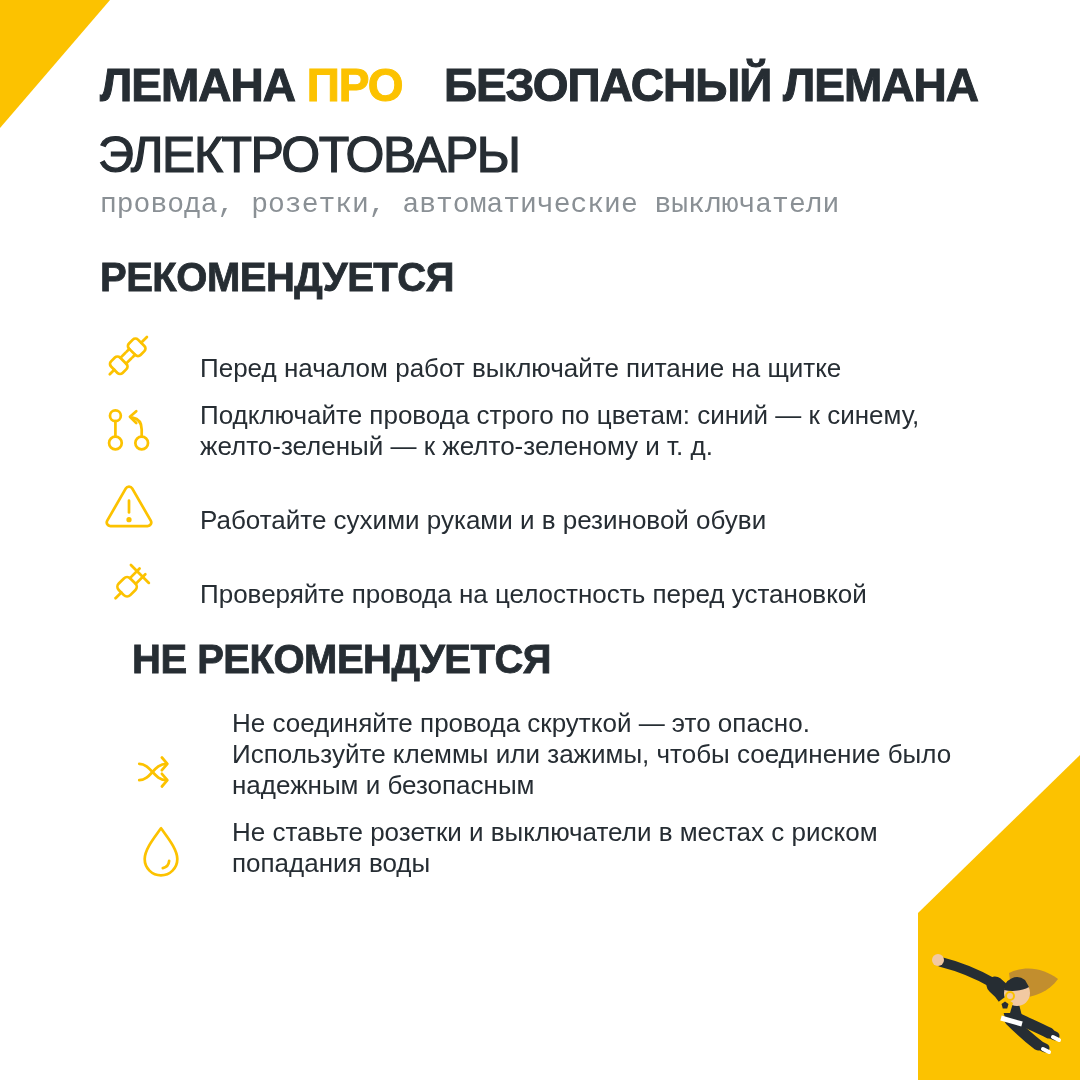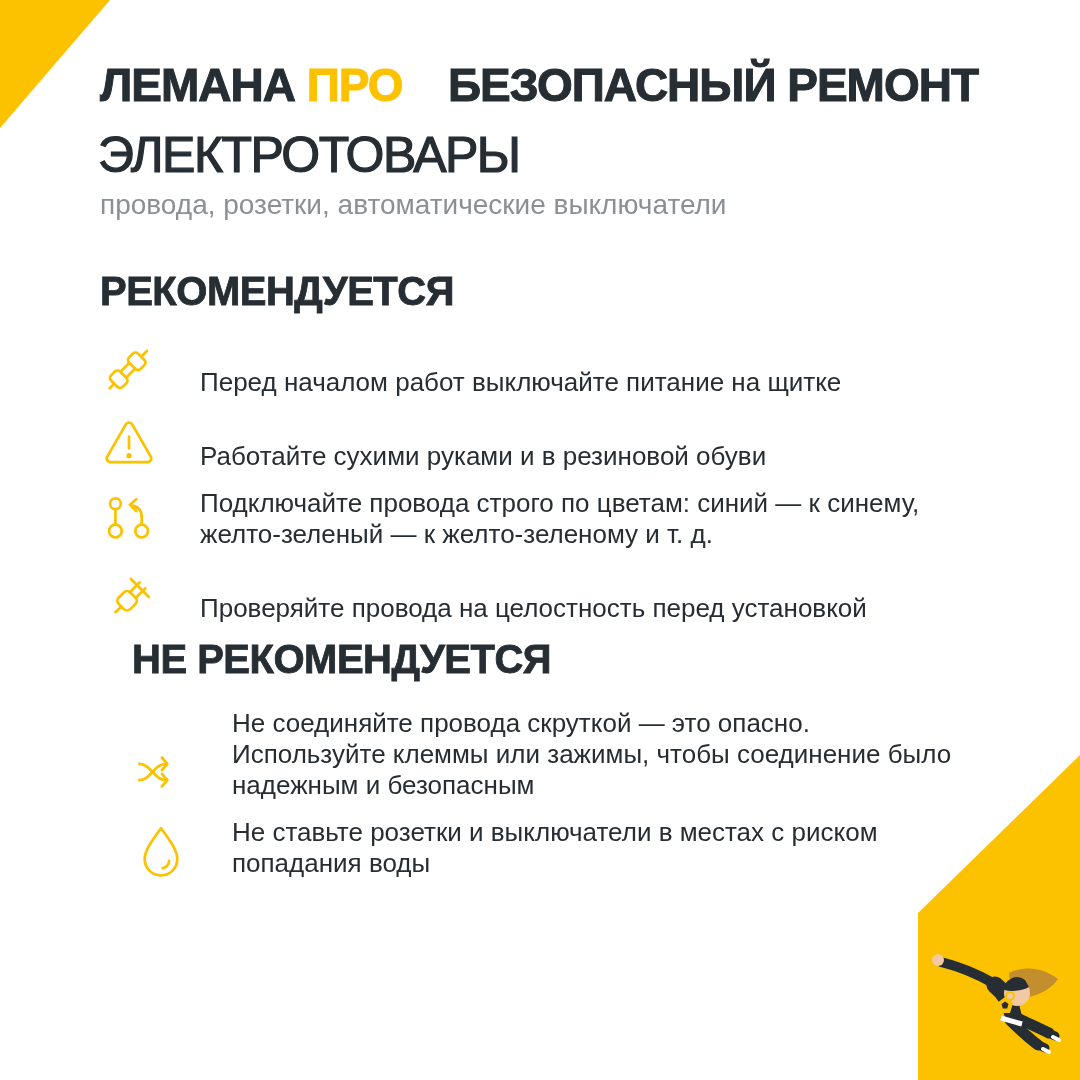--- a/index.html
+++ b/index.html
@@ -47,25 +47,25 @@
     white-space:nowrap;
   }
   
   .h1{
     position:absolute;left:98px;top:128px;
     font-size:50px;font-weight:400;letter-spacing:-1.5px;line-height:54px;
     -webkit-text-stroke:1.2px currentColor;
   }
   .subtitle{
     position:absolute;left:100px;top:188px;
-    font-size:28px;line-height:34px;color:var(--gray);
+    font-size:28px;line-height:34px;color:var(--gray);font-family:Liberation Mono, monospace;
   }
   
   .section{position:absolute;left:100px;width:890px;}
-  .section.rec{top:268px;}
+  .section.rec{top:254px;}
   .section.notrec{top:636px;margin-left:32px;}
   .section-heading{
     font-size:40px;font-weight:700;letter-spacing:-0.5px;line-height:46px;
     -webkit-text-stroke:0.8px currentColor;
   }
   .rows{margin-top:26px;}
   .row{display:flex;align-items:flex-end;margin-bottom:16px;}
   .icon-cell{flex:0 0 100px;display:flex;align-items:center;}
   .icon-cell svg{width:58px;height:58px;color:var(--accent);}
   .item-text{
@@ -79,21 +79,21 @@
 <body>
 
 <div class="corner-tl"></div>
 <div class="corner-br"></div>
 
 <div class="brandbar">
   <div class="logo">
     <span>ЛЕМАНА</span>
     <span class="pro">ПРО</span>
   </div>
-  <div class="doc-title">БЕЗОПАСНЫЙ РЕМОНТ</div>
+  <div class="doc-title">БЕЗОПАСНЫЙ ЛЕМАНА</div>
 </div>
 
 <div class="h1">ЭЛЕКТРОТОВАРЫ</div>
 <div class="subtitle">провода, розетки, автоматические выключатели</div>
 
 <div class="section rec">
   <div class="section-heading">РЕКОМЕНДУЕТСЯ</div>
   <div class="rows">
 
     <div class="row">
@@ -110,41 +110,41 @@
             <line x1="51" y1="32" x2="60" y2="32"></line>
           </g>
         </svg>
       </div>
       <div class="item-text">Перед началом работ выключайте питание на щитке</div>
     </div>
 
     <div class="row">
       <div class="icon-cell">
         <svg viewBox="0 0 64 64" class="ic">
-          <path d="M28.5 11.5 a4 4 0 0 1 7 0 l20.5 35.5 a4 4 0 0 1 -3.5 6 h-41 a4 4 0 0 1 -3.5 -6 z"></path>
-          <line x1="32" y1="25" x2="32" y2="38"></line>
-          <circle cx="32" cy="46" r="1.4" fill="currentColor"></circle>
-        </svg>
-      </div>
-      <div class="item-text">Работайте сухими руками и в резиновой обуви</div>
-    </div>
-
-    <div class="row">
-      <div class="icon-cell">
-        <svg viewBox="0 0 64 64" class="ic">
           <circle cx="17" cy="13" r="6"></circle>
           <line x1="17" y1="19" x2="17" y2="35"></line>
           <circle cx="17" cy="43" r="7"></circle>
           <circle cx="46" cy="43" r="7"></circle>
           <path d="M46 36 V28 Q46 17 36 15"></path>
           <path d="M40 8 L33 14 L40 21"></path>
         </svg>
       </div>
       <div class="item-text">Подключайте провода строго по цветам: синий — к синему,
 желто-зеленый — к желто-зеленому и т. д.</div>
+    </div>
+
+    <div class="row">
+      <div class="icon-cell">
+        <svg viewBox="0 0 64 64" class="ic">
+          <path d="M28.5 11.5 a4 4 0 0 1 7 0 l20.5 35.5 a4 4 0 0 1 -3.5 6 h-41 a4 4 0 0 1 -3.5 -6 z"></path>
+          <line x1="32" y1="25" x2="32" y2="38"></line>
+          <circle cx="32" cy="46" r="1.4" fill="currentColor"></circle>
+        </svg>
+      </div>
+      <div class="item-text">Работайте сухими руками и в резиновой обуви</div>
     </div>
 
     <div class="row">
       <div class="icon-cell">
         <svg viewBox="0 0 64 64" class="ic">
           <g transform="rotate(-45 32 32)">
             <line x1="8" y1="35" x2="17" y2="35"></line>
             <rect x="17" y="26" width="18" height="18" rx="5"></rect>
             <line x1="35" y1="30.5" x2="50" y2="30.5"></line>
             <line x1="35" y1="39.5" x2="50" y2="39.5"></line>

